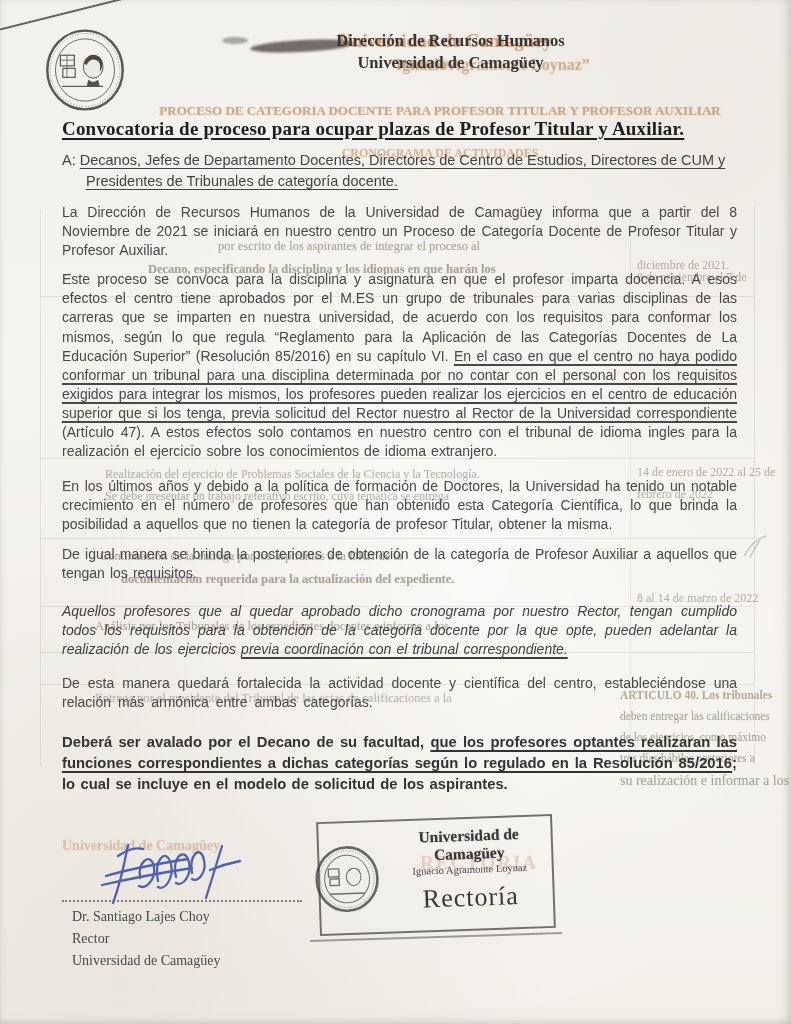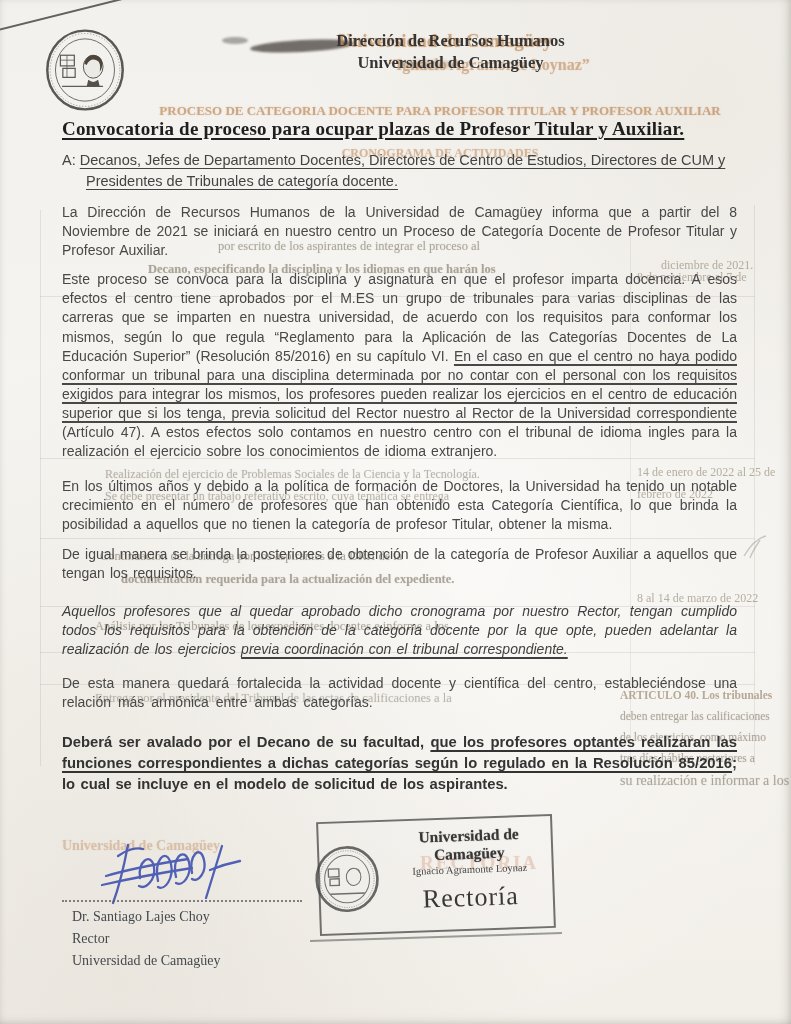--- a/index.html
+++ b/index.html
@@ -86,21 +86,21 @@
     <div class="gline" style="left:40px;top:684px;width:715px;height:1px;"></div>
 
     <div class="ghost g-tan" style="left:338px;top:30px;font-size:19px;">Universidad de Camagüey</div>
     <div class="ghost g-tan" style="left:388px;top:56px;font-size:16px;opacity:.85;">“Ignacio Agramonte Loynaz”</div>
     <div class="ghost g-tan" style="left:150px;top:103px;width:580px;text-align:center;font-size:13px;">PROCESO DE CATEGORIA DOCENTE PARA PROFESOR TITULAR Y PROFESOR AUXILIAR</div>
     <div class="ghost g-tan" style="left:150px;top:146px;width:580px;text-align:center;font-size:12px;opacity:.8;">CRONOGRAMA DE ACTIVIDADES</div>
 
     <div class="ghost g-tbl" style="left:218px;top:239px;font-size:12.5px;">por escrito de los aspirantes de integrar el proceso al</div>
     <div class="ghost g-tbl" style="left:148px;top:262px;font-size:12.5px;font-weight:bold;">Decano, especificando la disciplina y los idiomas en que harán los</div>
     <div class="ghost g-date" style="left:637px;top:238px;font-size:12px;margin-top:32px;">8 de noviembre al 7 de</div>
-    <div class="ghost g-date" style="left:637px;top:258px;font-size:12px;margin-left:24px;">diciembre de 2021.</div>
+    <div class="ghost g-date" style="left:637px;top:258px;font-size:12px;">diciembre de 2021.</div>
 
     <div class="ghost g-tbl" style="left:105px;top:467px;font-size:12px;opacity:.85;">Realización del ejercicio de Problemas Sociales de la Ciencia y la Tecnología.</div>
     <div class="ghost g-tbl" style="left:105px;top:489px;font-size:12px;opacity:.85;">Se debe presentar un trabajo referativo escrito, cuya temática se entrega</div>
     <div class="ghost g-date" style="left:637px;top:465px;font-size:12px;">14 de enero de 2022 al 25 de</div>
     <div class="ghost g-date" style="left:637px;top:487px;font-size:12px;">febrero de 2022</div>
 
     <div class="ghost g-tbl" style="left:100px;top:549px;font-size:12.5px;">Continuación de la entrega por los aspirantes a la DRH de la</div>
     <div class="ghost g-tbl" style="left:100px;top:572px;font-size:12.5px;font-weight:bold;margin-left:21px;">documentación requerida para la actualización del expediente.</div>
 
     <div class="ghost g-tbl" style="left:95px;top:619px;font-size:12.5px;">Análisis por los Tribunales de los expedientes docentes e informe a los</div>

